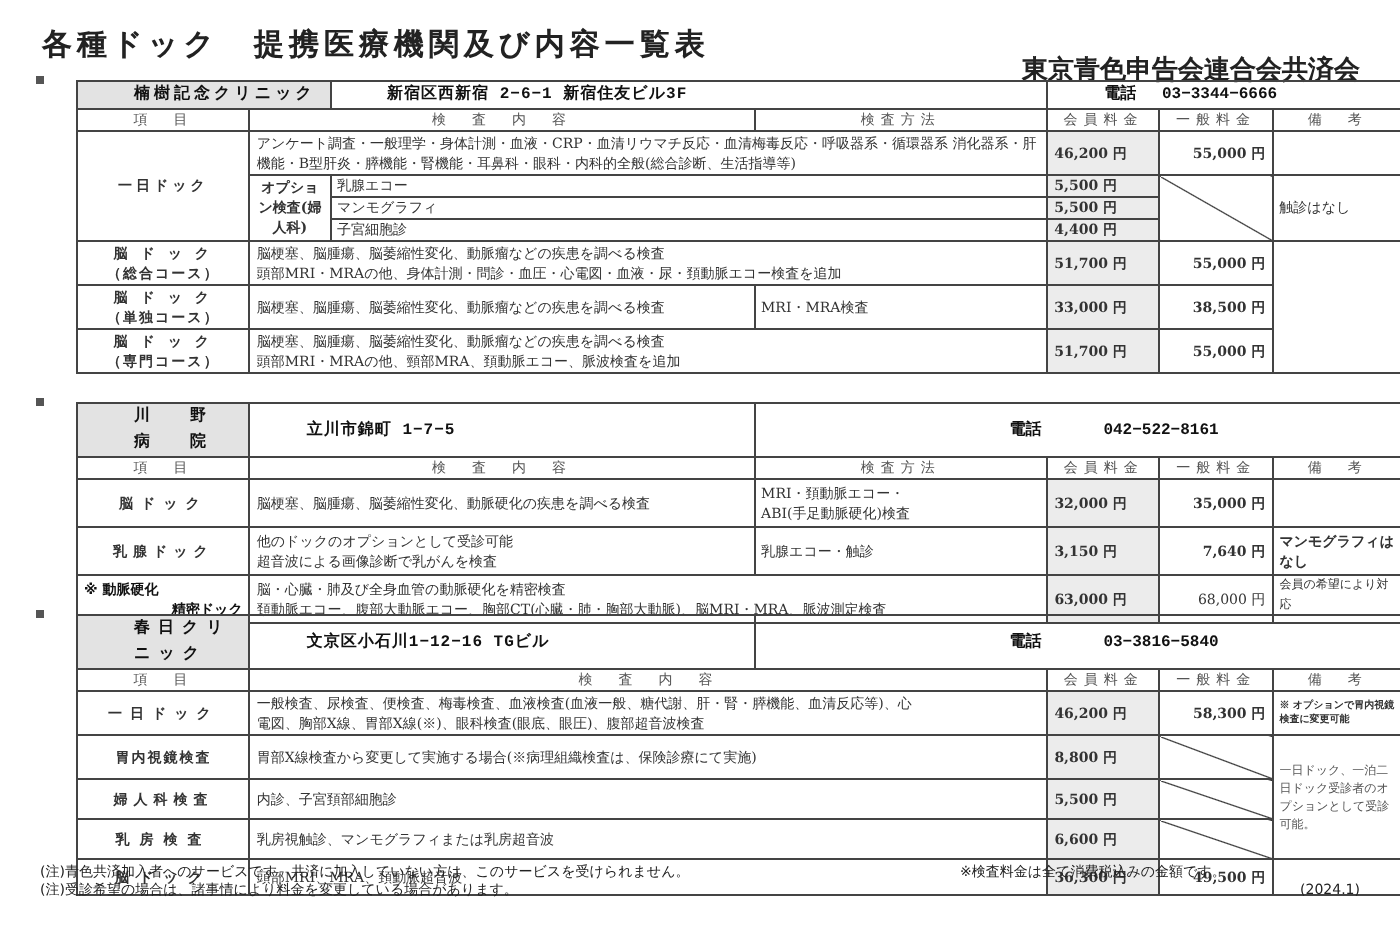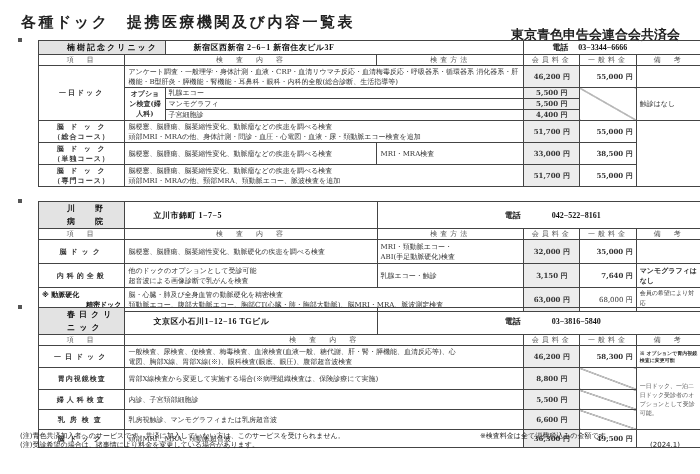--- a/index.html
+++ b/index.html
@@ -2,27 +2,27 @@
 <html><head>
 <meta charset="utf-8">
 <style>
   * { box-sizing: border-box; margin: 0; padding: 0; }
   body { width: 700px; height: 474px; background: #fff; font-family: "DejaVu Sans", sans-serif; color: #222; position: relative; overflow: hidden; }
   .doc-title { position: absolute; left: 21px; top: 13px; font-size: 15px; font-weight: bold; letter-spacing: 2.5px; }
   .org { position: absolute; right: 20px; top: 26px; font-size: 13px; font-weight: bold; }
   table { border-collapse: collapse; position: absolute; left: 18px; width: 364px; table-layout: fixed; font-size: 7px; }
   .grid { width: 664px; border-collapse: collapse; table-layout: fixed; }
   .grid td { border: 1px solid #444; padding: 0 3px; font-size: 7px; line-height: 10px; vertical-align: middle; font-family: "DejaVu Serif", serif; color: #333; }
-  .hdr td { font-size: 8px; font-weight: bold; font-family: Liberation Serif, serif; color: #111; height: 14px; line-height: 13px; padding-left: 28px; }
+  .hdr td { font-size: 8px; font-weight: bold; font-family: Liberation Mono, monospace; color: #111; height: 14px; line-height: 13px; padding-left: 28px; }
   .name { background: #e3e3e3; letter-spacing: 2px; }
   .addr { letter-spacing: 0.5px; }
   .tel { text-align: right; }
   .colh td { text-align: center; font-size: 7px; height: 11px; line-height: 10px; letter-spacing: 3px; color: #555; }
   .item { text-align: center; font-weight: bold; font-family: "DejaVu Sans", sans-serif; font-size: 8px; color: #111; letter-spacing: 2px; line-height: 11px; }
-  .mem { background: #ececec; text-align: center; font-family: "DejaVu Sans", sans-serif; font-weight: bold; font-size: 7px; color: #111; }
+  .mem { background: #ececec; text-align: left; font-family: "DejaVu Sans", sans-serif; font-weight: bold; font-size: 7px; color: #111; }
   .gen { text-align: right; font-family: "DejaVu Sans", sans-serif; font-weight: bold; font-size: 7px; color: #111; }
   .note { font-family: "DejaVu Sans", sans-serif; font-size: 6px; color: #222; }
   .opt { text-align: center; font-weight: bold; font-family: "DejaVu Sans", sans-serif; font-size: 7px; color: #111; line-height: 9px; }
   .slash { background: linear-gradient(to top right, transparent calc(50% - 0.6px), #333 50%, transparent calc(50% + 0.6px)); }
   .footer { position: absolute; font-size: 7px; color: #222; line-height: 9px; }
   .wrap { position: absolute; left: 18px; }
   .outer { border: 2px solid #555; }
 </style>
 </head>
 <body>
@@ -149,21 +149,21 @@
     <td>脳梗塞、脳腫瘍、脳萎縮性変化、動脈硬化の疾患を調べる検査</td>
     <td>
       <div>MRI・頚動脈エコー・</div>
       <div>ABI(手足動脈硬化)検査</div>
     </td>
     <td class="mem">32,000 円</td>
     <td class="gen">35,000 円</td>
     <td class="note"></td>
   </tr>
   <tr style="height:24px">
-    <td class="item" style="letter-spacing:3px">内科的全般</td>
+    <td class="item" style="letter-spacing:3px">乳腺ドック</td>
     <td>
       <div>他のドックのオプションとして受診可能</div>
       <div>超音波による画像診断で乳がんを検査</div>
     </td>
     <td>乳腺エコー・触診</td>
     <td class="mem">3,150 円</td>
     <td class="gen">7,640 円</td>
     <td class="note" style="font-weight:bold">マンモグラフィはなし</td>
   </tr>
   <tr style="height:24px">

